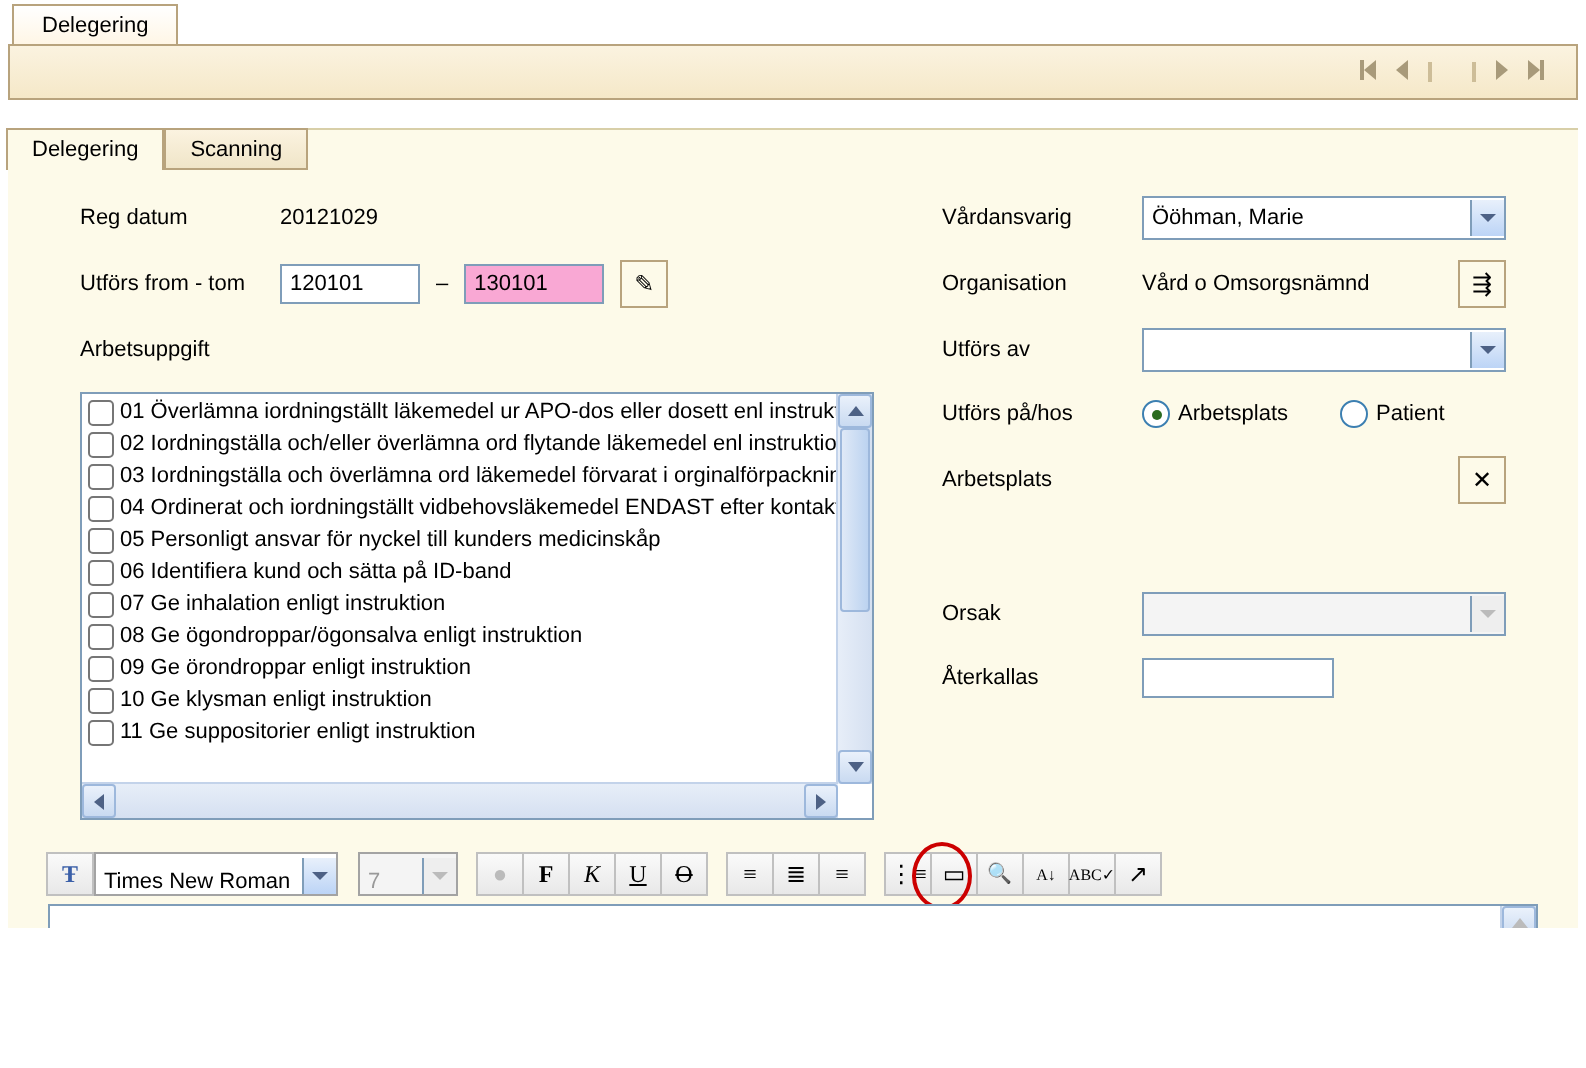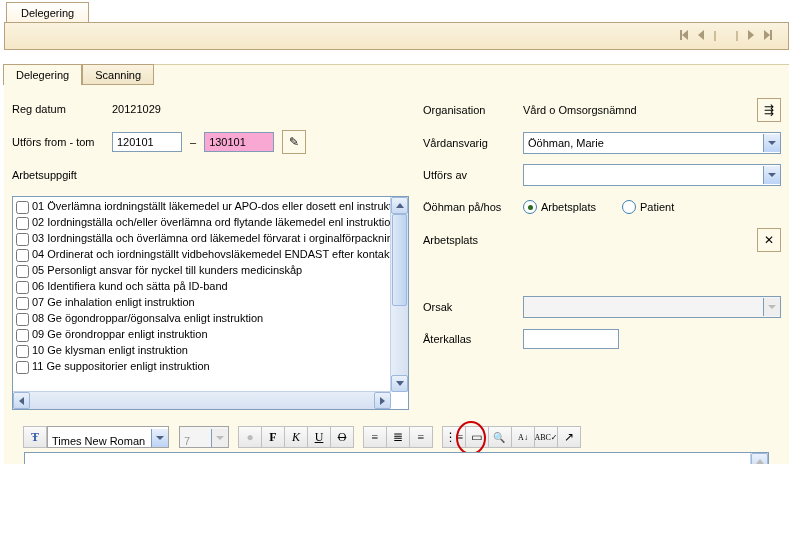--- a/index.html
+++ b/index.html
@@ -11,21 +11,21 @@
 .first{border-width:5px 6px 5px 0;border-color:transparent #a89a7a transparent transparent}
 .prev{border-width:5px 6px 5px 0;border-color:transparent #a89a7a transparent transparent}
 .next{border-width:5px 0 5px 6px;border-color:transparent transparent transparent #a89a7a}
 .last{border-width:5px 0 5px 6px;border-color:transparent transparent transparent #a89a7a}
 .go{width:8px;height:8px;background:#a89a7a;transform:rotate(45deg)}
 .bar{width:2px;height:10px;background:#a89a7a;display:inline-block}
 .content{background:#fdfae9;margin:14px 4px 4px;padding-top:0;border-top:1px solid #d8cfa8}
 .inner-tabs{display:flex;margin-left:-1px;position:relative;top:-1px}
 .itab{padding:4px 12px 3px;border:1px solid #b8a37d;background:#fdfae9;border-bottom:none;font-size:11px}
 .itab.inactive{background:linear-gradient(#fbf3e0,#f0e5c8);border-bottom:1px solid #b8a37d}
-.form{padding:12px 8px 10px;display:flex;gap:14px}
+.form{padding:12px 36px 10px;display:flex;gap:34px}
 .col{flex:1}
 .row{display:flex;align-items:center;margin-bottom:10px;min-height:22px}
 .lbl{width:100px;color:#000}
 .field{border:1px solid #7f9db9;height:18px;padding:0 4px;font-family:inherit;font-size:11px;background:#fff}
 .sel{border:1px solid #7f9db9;height:20px;background:#fff;display:flex;align-items:center;justify-content:flex-end}
 .sel-arrow{width:16px;height:18px;background:linear-gradient(#e8f0fb,#bcd4f6);border-left:1px solid #7f9db9;display:flex;align-items:center;justify-content:center}
 .sel-a{width:0;height:0;border-left:4px solid transparent;border-right:4px solid transparent;border-top:4px solid #4d6185}
 .iconbtn{width:22px;height:22px;border:1px solid #b8a37d;background:#fdfae9;display:flex;align-items:center;justify-content:center;font-size:12px}
 .listbox{border:1px solid #7f9db9;background:#fff;height:212px;width:395px;position:relative;overflow:hidden}
 .listitems{position:absolute;top:0;left:0;right:17px;bottom:17px;overflow:hidden;line-height:16px;padding:1px 0}
@@ -113,44 +113,44 @@
               </div>
             <div class="sbtn" style="right:0;top:0">
                 <span class="tri" style="border-width:4px 0 4px 5px;border-color:transparent transparent transparent #4d6185"></span>
               </div>
           </div>
         </div>
       </div>
 
       <div class="col">
         <div class="row">
-          <div class="lbl">Organisation</div>
-          <div style="flex:1">Vård o Omsorgsnämnd</div>
-          <div class="iconbtn">⇶</div>
-        </div>
-        <div class="row">
           <div class="lbl">Vårdansvarig</div>
           <div class="sel" style="flex:1">
             <div class="tb-txt">Ööhman, Marie</div>
             <div class="sel-arrow">
                 <div class="sel-a"></div>
               </div>
           </div>
         </div>
         <div class="row">
+          <div class="lbl">Organisation</div>
+          <div style="flex:1">Vård o Omsorgsnämnd</div>
+          <div class="iconbtn">⇶</div>
+        </div>
+        <div class="row">
           <div class="lbl">Utförs av</div>
           <div class="sel" style="flex:1">
               <div class="tb-txt"></div>
               <div class="sel-arrow">
                 <div class="sel-a"></div>
               </div>
             </div>
         </div>
         <div class="row">
-          <div class="lbl">Ööhman på/hos</div>
+          <div class="lbl">Utförs på/hos</div>
           <span class="radio checked"></span>
           <span>Arbetsplats</span>
           <span style="width:26px"></span>
           <span class="radio"></span>
           <span>Patient</span>
         </div>
         <div class="row">
           <div class="lbl">Arbetsplats</div>
           <div style="flex:1"></div>
           <div class="iconbtn">✕</div>

